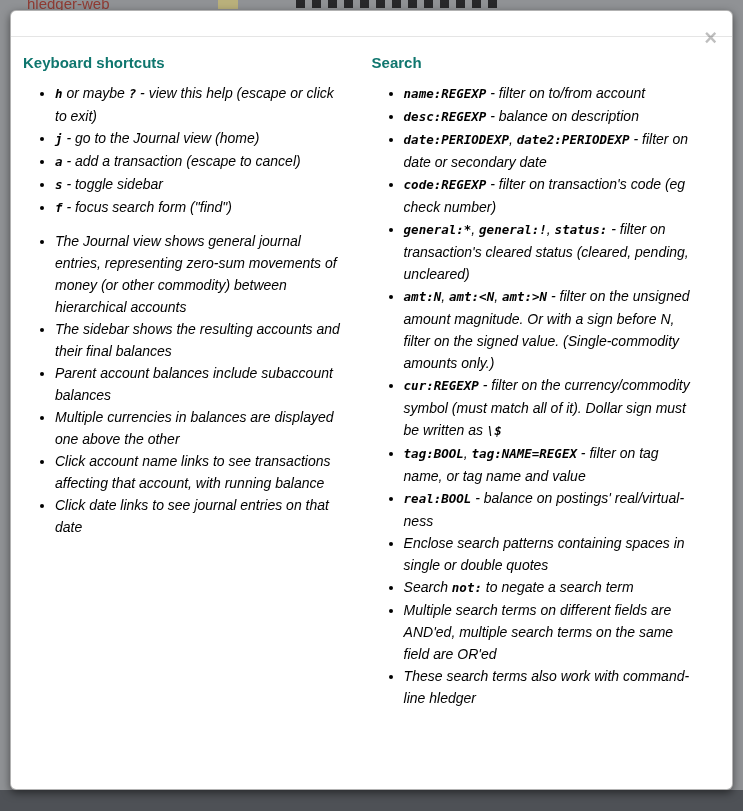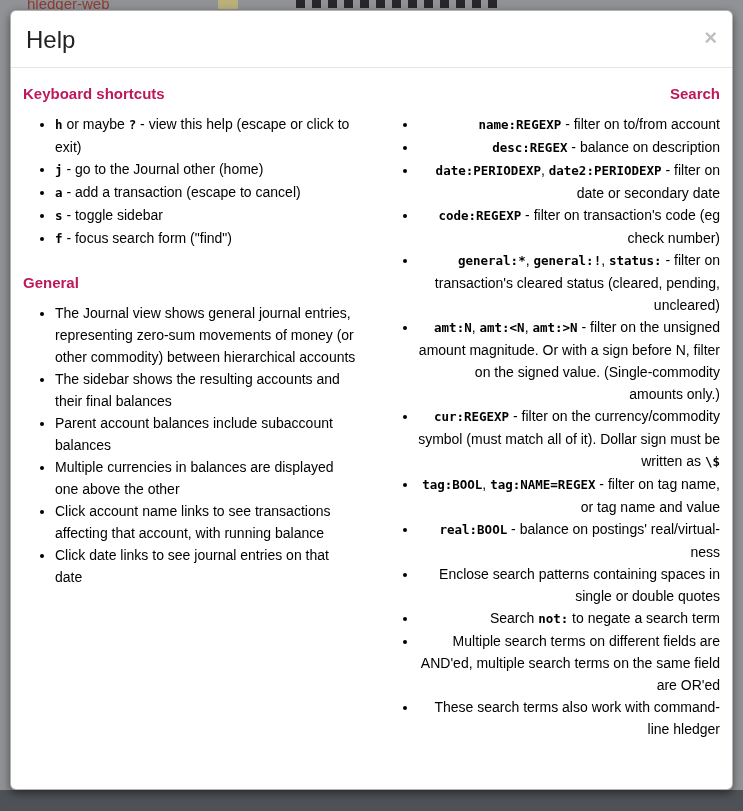--- a/index.html
+++ b/index.html
@@ -54,27 +54,27 @@
     font-size: 22px; font-weight: bold; line-height: 1;
     color: #000; opacity: 0.25;
     margin-top: 3px;
     font-family: "Liberation Sans", sans-serif;
   }
   .modal-body {
     display: flex;
     padding: 14px 12px 46px 12px;
   }
   .col { flex: 1; min-width: 0; }
-  .col + .col { margin-left: 28px; text-align: right; }
+  .col + .col { margin-left: 28px; }
   .section-heading {
-    font-size: 15px; font-weight: bold; color: #be185d;
+    font-size: 15px; font-weight: bold; color: #0f766e;
     margin: 24px 0 11px 0;
   }
   .col .section-heading:first-child { margin-top: 3px; }
-  .help-list { margin: 0 0 11px 0; padding-left: 32px; }
+  .help-list { margin: 0 0 11px 0; padding-left: 32px; font-style: italic; }
   .help-list li {
     font-size: 14px; line-height: 22px; color: #000;
   }
   .help-list code {
     font-family: "DejaVu Sans Mono", "Liberation Mono", monospace;
     font-weight: bold; font-size: 12.5px; color: #000;
   }
 </style>
 </head>
 <body>
@@ -82,47 +82,45 @@
 <div class="bg-page">
   <a class="brand" href="#">hledger-web</a>
   <div class="bg-highlight"></div>
   <div class="bg-glyphs"></div>
   <div class="bottom-strip"></div>
 </div>
 
 <div class="modal">
   <div class="modal-header">
     <button class="close">×</button>
-    <h4 class="modal-title">Help</h4>
   </div>
   <div class="modal-body">
     <div class="col">
         <p class="section-heading">Keyboard shortcuts</p>
         <ul class="help-list">
           <li><code>h</code><span> or maybe </span><code>?</code><span> - view this help (escape or click to exit)</span></li>
-          <li><code>j</code><span> - go to the Journal other (home)</span></li>
+          <li><code>j</code><span> - go to the Journal view (home)</span></li>
           <li><code>a</code><span> - add a transaction (escape to cancel)</span></li>
           <li><code>s</code><span> - toggle sidebar</span></li>
           <li><code>f</code><span> - focus search form ("find")</span></li>
         </ul>
-        <p class="section-heading">General</p>
         <ul class="help-list">
           <li><span>The Journal view shows general journal entries, representing zero-sum movements of money (or other commodity) between hierarchical accounts</span></li>
           <li><span>The sidebar shows the resulting accounts and their final balances</span></li>
           <li><span>Parent account balances include subaccount balances</span></li>
           <li><span>Multiple currencies in balances are displayed one above the other</span></li>
           <li><span>Click account name links to see transactions affecting that account, with running balance</span></li>
           <li><span>Click date links to see journal entries on that date</span></li>
         </ul>
       </div>
     <div class="col">
         <p class="section-heading">Search</p>
         <ul class="help-list">
           <li><code>name:REGEXP</code><span> - filter on to/from account</span></li>
-          <li><code>desc:REGEX</code><span> - balance on description</span></li>
+          <li><code>desc:REGEXP</code><span> - balance on description</span></li>
           <li><code>date:PERIODEXP</code><span>, </span><code>date2:PERIODEXP</code><span> - filter on date or secondary date</span></li>
           <li><code>code:REGEXP</code><span> - filter on transaction's code (eg check number)</span></li>
           <li><code>general:*</code><span>, </span><code>general:!</code><span>, </span><code>status:</code><span> - filter on transaction's cleared status (cleared, pending, uncleared)</span></li>
           <li><code>amt:N</code><span>, </span><code>amt:&lt;N</code><span>, </span><code>amt:&gt;N</code><span> - filter on the unsigned amount magnitude. Or with a sign before N, filter on the signed value. (Single-commodity amounts only.)</span></li>
           <li><code>cur:REGEXP</code><span> - filter on the currency/commodity symbol (must match all of it). Dollar sign must be written as </span><code>\$</code></li>
           <li><code>tag:BOOL</code><span>, </span><code>tag:NAME=REGEX</code><span> - filter on tag name, or tag name and value</span></li>
           <li><code>real:BOOL</code><span> - balance on postings' real/virtual-ness</span></li>
           <li><span>Enclose search patterns containing spaces in single or double quotes</span></li>
           <li><span>Search </span><code>not:</code><span> to negate a search term</span></li>
           <li><span>Multiple search terms on different fields are AND'ed, multiple search terms on the same field are OR'ed</span></li>

